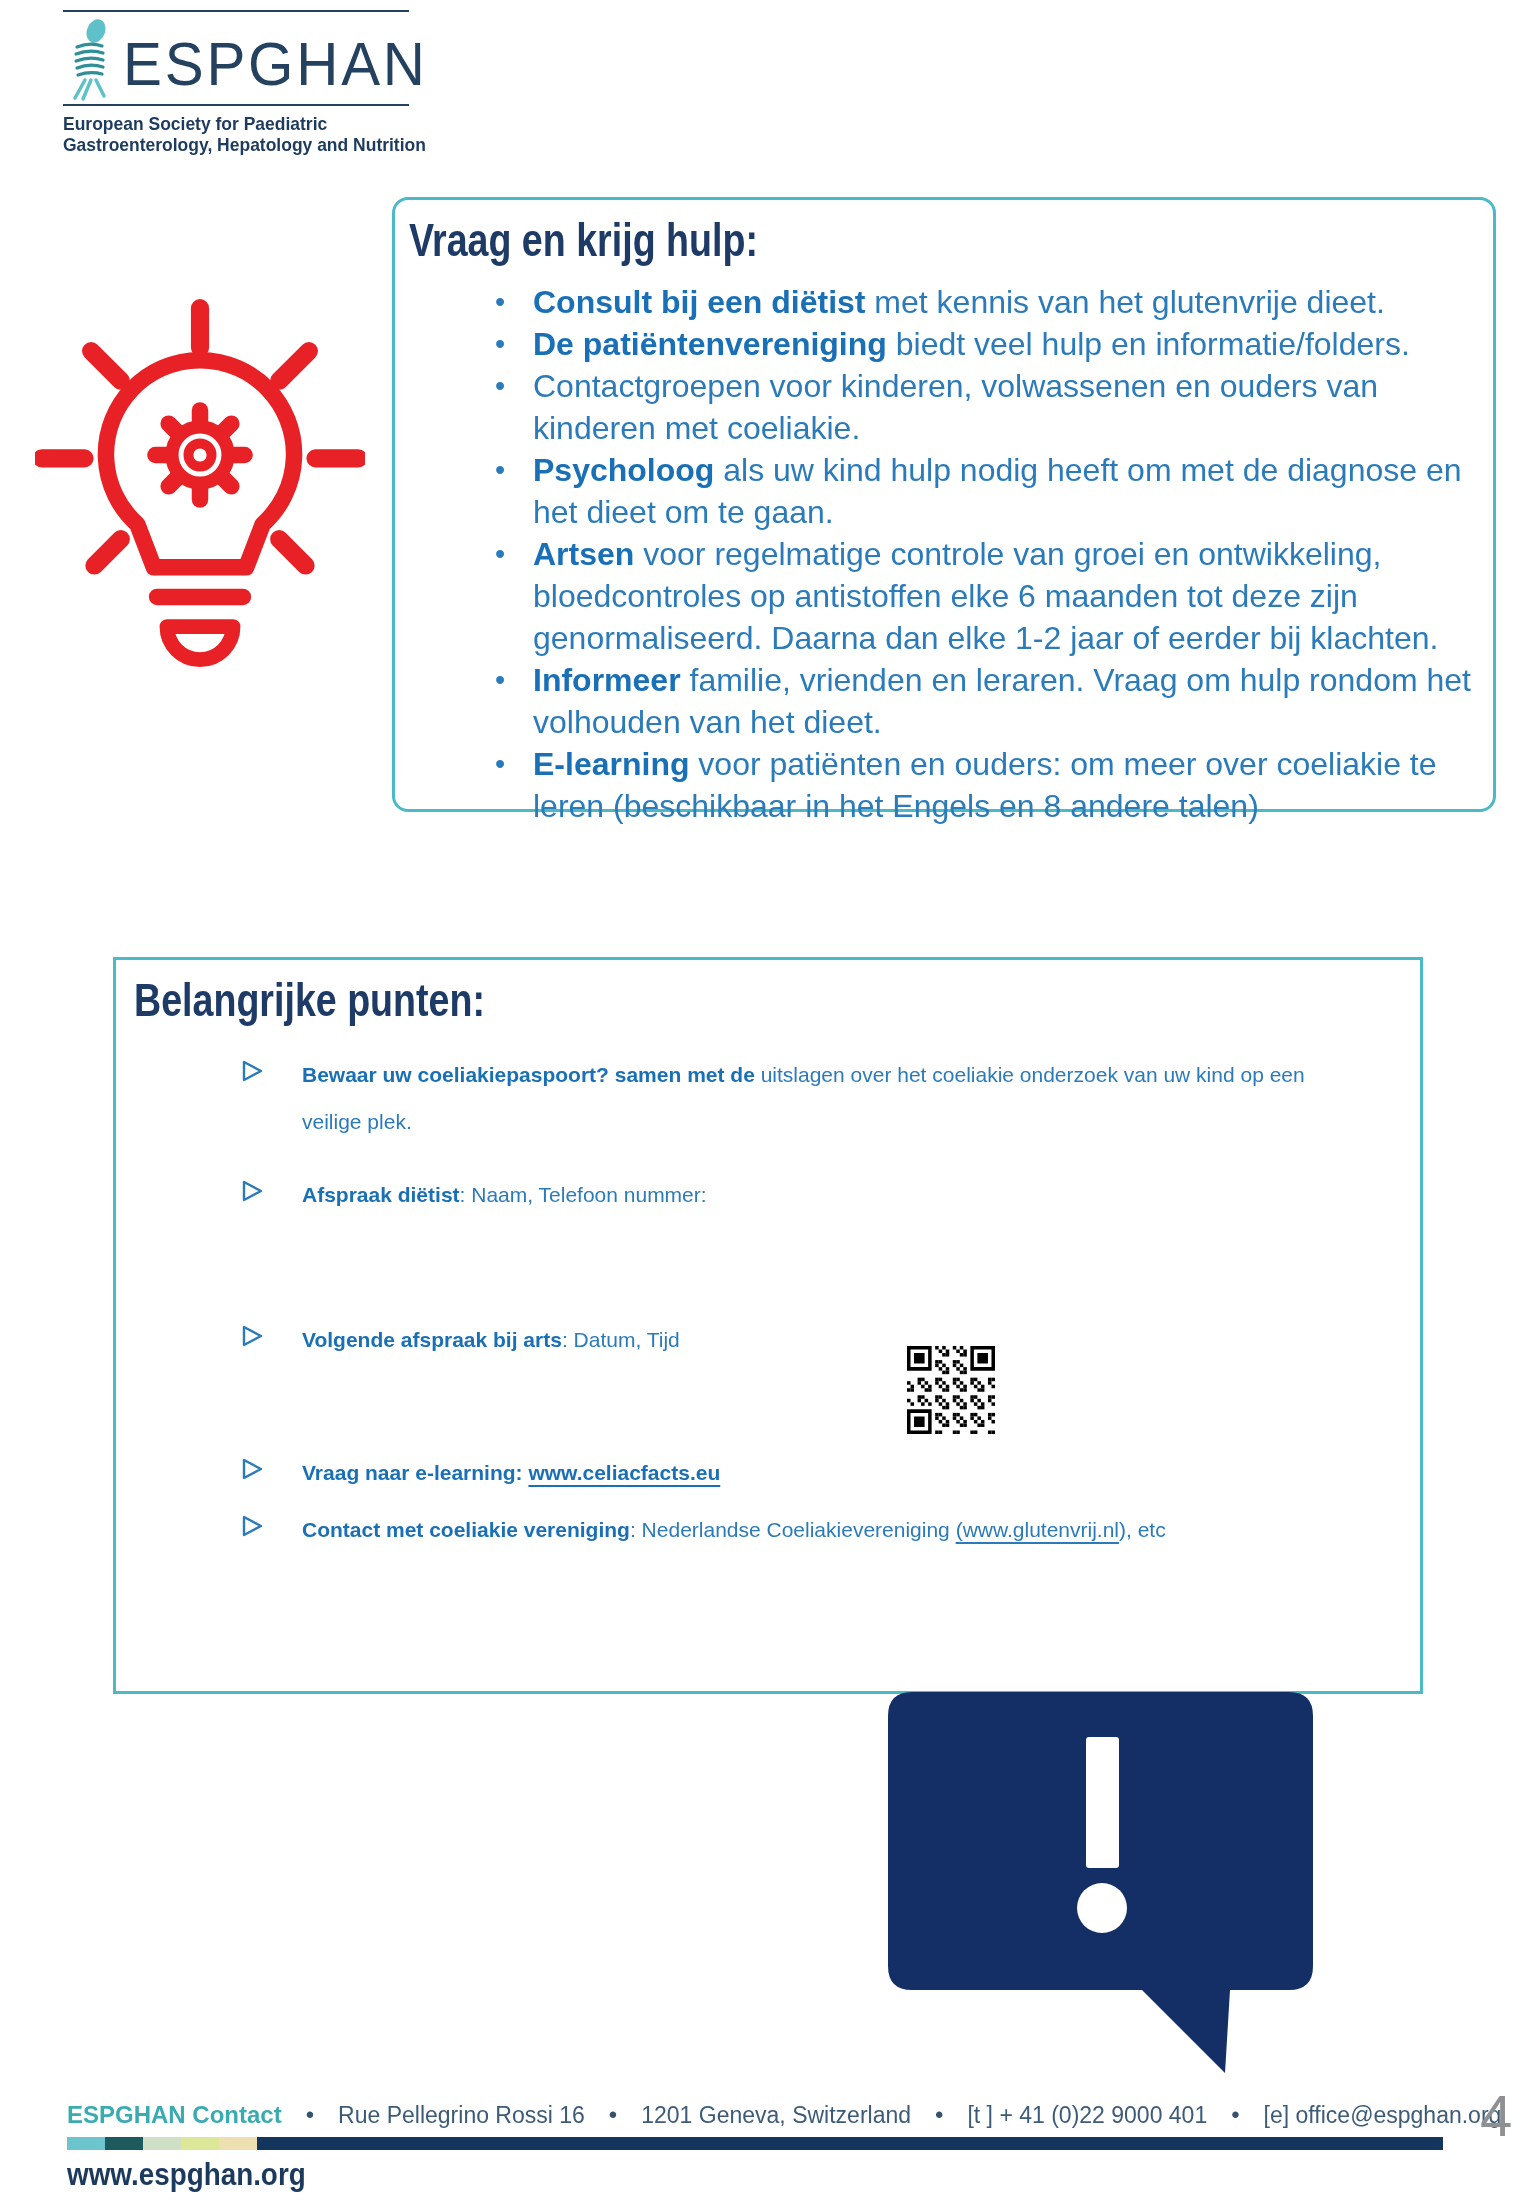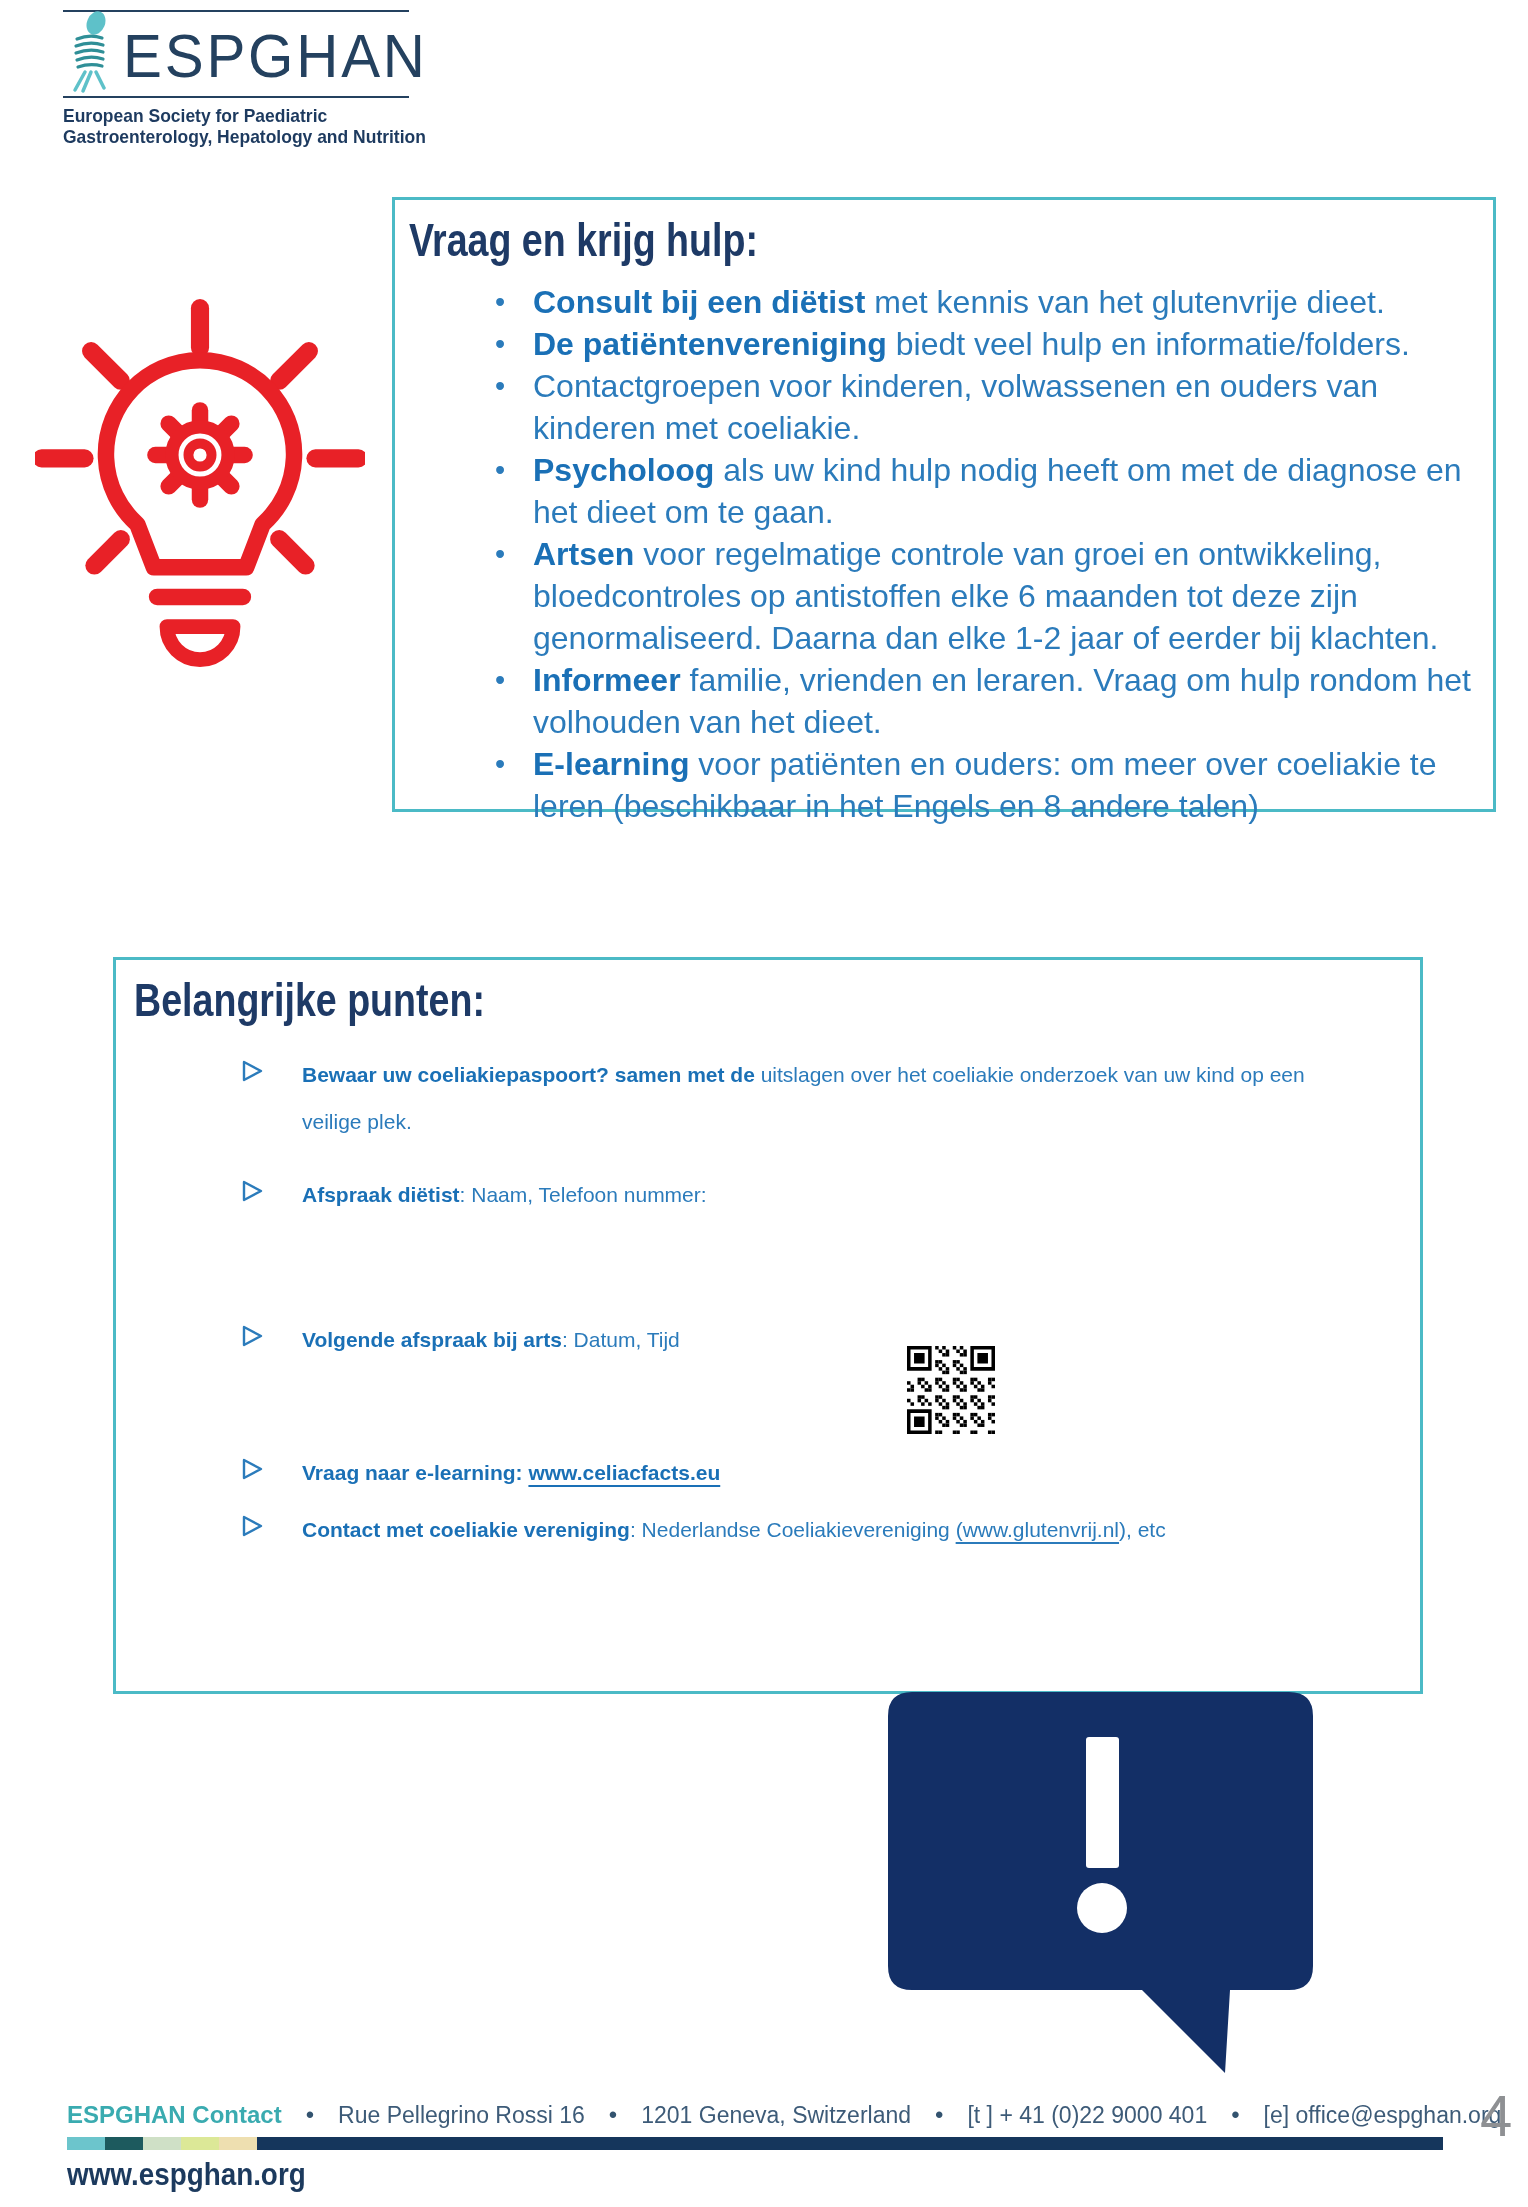--- a/index.html
+++ b/index.html
@@ -4,31 +4,31 @@
 <style>
   html,body { margin:0; padding:0; background:#ffffff; }
   .page {
     position:relative; width:1528px; height:2207px; background:#ffffff;
     font-family:"Liberation Sans", sans-serif; overflow:hidden;
   }
 
   
   .logo-block { position:absolute; left:60px; top:10px; width:352px; }
   .logo-rule { height:2px; background:#24415f; width:346px; margin-left:3px; }
-  .logo-row { display:flex; align-items:center; padding:4px 0 2px 3px; height:78px; }
+  .logo-row { display:flex; align-items:center; padding:12px 0 2px 3px; height:78px; }
   .logo-word {
     font-size:62px; font-weight:500; color:#24415f; letter-spacing:3px;
     transform:scaleX(.94); transform-origin:left center; margin-left:8px;
   }
   .logo-tagline { margin:7px 0 0 3px; font-size:19px; font-weight:bold; color:#1d3a5f; line-height:21px;
     transform:scaleX(.92); transform-origin:left top; white-space:nowrap; }
 
   
   .teal-box { position:absolute; background:#fff; border:3px solid #4bbac6; box-sizing:border-box; }
-  #help-box   { left:392px; top:197px;  width:1104px; height:615px; }
+  #help-box   { left:392px; top:197px;  width:1104px; height:615px;border-radius:16px; }
   #points-box { left:113px; top:957px;  width:1310px; height:737px; }
   .box-title {
     display:inline-block; font-size:47px; font-weight:bold; color:#1e3a66;
     transform:scaleX(.8); transform-origin:left top; white-space:nowrap; margin:0;
   }
   #help-box .box-title { margin:12px 0 0 14px; }
   #points-box .box-title { margin:12px 0 0 18px; }
 
   
   .hb-list { margin:14px 14px 0 0; padding-left:100px; }

